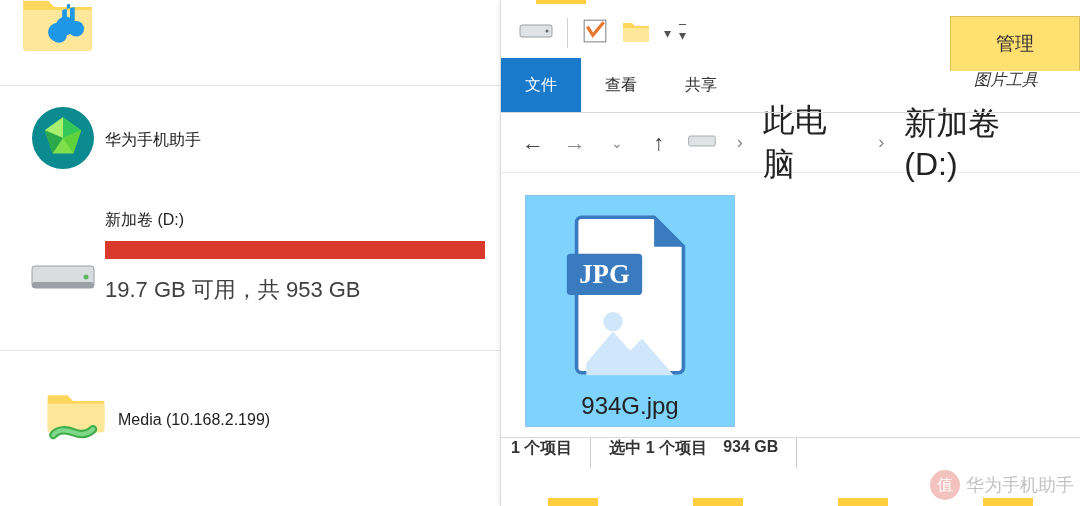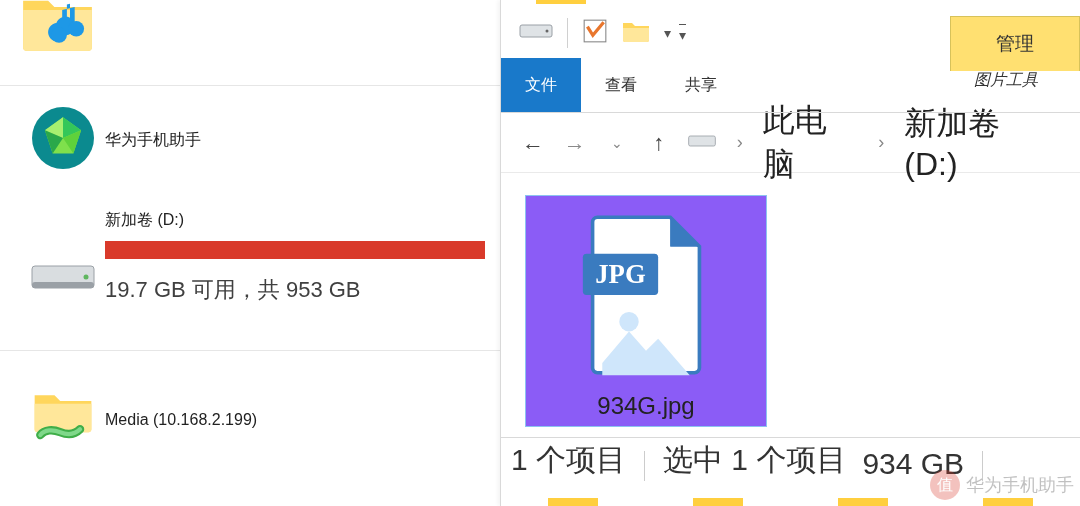--- a/index.html
+++ b/index.html
@@ -9,21 +9,21 @@
   .left-pane { position: absolute; left: 0; top: 0; width: 510px; height: 506px; background: #fff; }
   .music-icon { position: absolute; left: 20px; top: -15px; width: 75px; height: 75px; }
   .nav-item { position: absolute; left: 0; right: 0; display: flex; align-items: flex-start; }
   .nav-sep { position: absolute; left: 0; right: 0; height: 1px; background: #e6e6e6; }
 
   .nav-hisuite { top: 100px; height: 80px; padding-left: 20px; align-items: center; }
   .sep1 { top: 85px; }
   .sep2 { top: 350px; }
 
   .nav-drive { top: 210px; height: 130px; padding-left: 20px; }
-  .nav-media { top: 375px; height: 90px; padding-left: 20px; align-items: center; }
+  .nav-media { top: 375px; height: 90px; padding-left: 33px; align-items: center; }
 
   .icon-col { width: 85px; display: flex; align-items: center; justify-content: center; }
   .text-col { flex: 1; display: flex; flex-direction: column; justify-content: center; }
 
   .nav-label { font-size: 16px; color: #222; }
   .drive-sub  { font-size: 22px; color: #404040; margin-top: 16px; }
 
   .storage-bar { width: 380px; height: 18px; background: #d93a2b; margin-top: 10px; }
 
   
@@ -42,24 +42,24 @@
   .rtab.active { background:#1979ca; color:#fff; }
   .rtab.sub { position:absolute; right:0; width:130px; display:flex; align-items:center; justify-content:flex-start;font-style:italic; }
 
   .addr-bar { height: 60px; display:flex; align-items:center; padding: 0 18px; gap: 14px; border-bottom:1px solid #eaeaea; }
   .addr-arrow { width:28px; text-align:center; font-size:22px; color:#8a8a8a; }
   .addr-arrow.enabled { color:#444; }
   .crumb { font-size:32px; color:#222; }
   .crumb-sep { font-size:18px; color:#888; margin:0 6px; }
 
   .content { padding: 22px 24px; height: 264px; }
-  .file-tile { width: 242px; height: 232px; background:#8b5cf6; border:1px solid #8cc3f0; display:flex; flex-direction:column; align-items:center; justify-content:flex-start; padding-top:14px; }
+  .file-tile { width: 210px; height: 232px; background:#7dd3fc; border:1px solid #8cc3f0; display:flex; flex-direction:column; align-items:center; justify-content:flex-start; padding-top:14px; }
   .file-name { font-size:24px; color:#222; margin-top:8px; }
 
-  .status-bar { height: 44px; border-top:1px solid #d9d9d9; display:flex; align-items:flex-end; font-size:30px; color:#333; padding-left:10px; gap:10px; }
+  .status-bar { height: 44px; border-top:1px solid #d9d9d9; display:flex; align-items:flex-start; font-size:16px; color:#333; padding-left:10px; gap:10px;font-weight:bold; }
   .status-bar .sdiv { width:1px; height:30px; background:#ccc; margin:0 8px; }
 
   
   .watermark { position:absolute; right:6px; bottom:6px; display:flex; align-items:center; gap:6px; opacity:.3; font-size:18px; color:#333; }
   .watermark .badge { width:30px; height:30px; border-radius:50%; background:#d93a2b; color:#fff; display:flex; align-items:center; justify-content:center; font-size:16px; }
 
   
   .bottom-folders { position:absolute; left:500px; bottom:-2px; width:580px; height:10px; display:flex; justify-content:space-around; }
   .bf { width:50px; height:10px; background:#ffcf3f; }
 </style>
@@ -213,21 +213,21 @@
         </svg>
       </span>
       <span class="file-name">934G.jpg</span>
     </div>
   </div>
 
   <div class="status-bar">
     <span>1 个项目</span>
     <div class="sdiv"></div>
     <span>选中 1 个项目</span>
-    <span style="margin-left:6px;margin-top:40px;">934 GB</span>
+    <span style="margin-left:6px;">934 GB</span>
     <div class="sdiv"></div>
   </div>
 
 </div>
 
 <div class="bottom-folders">
   <div class="bf"></div>
     <div class="bf"></div>
     <div class="bf"></div>
     <div class="bf"></div>

